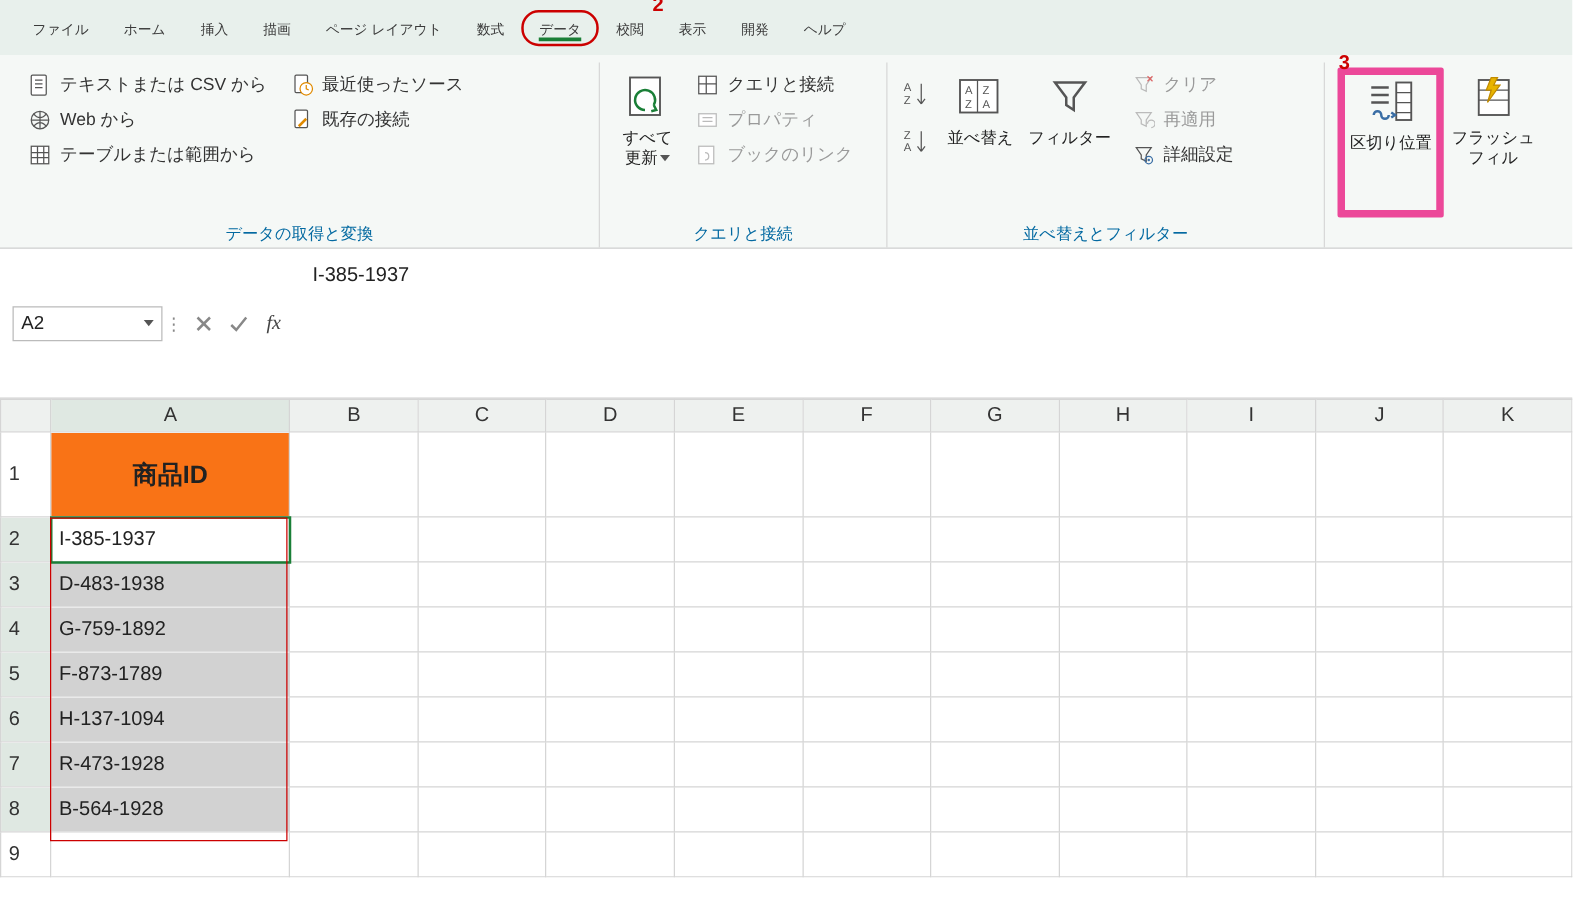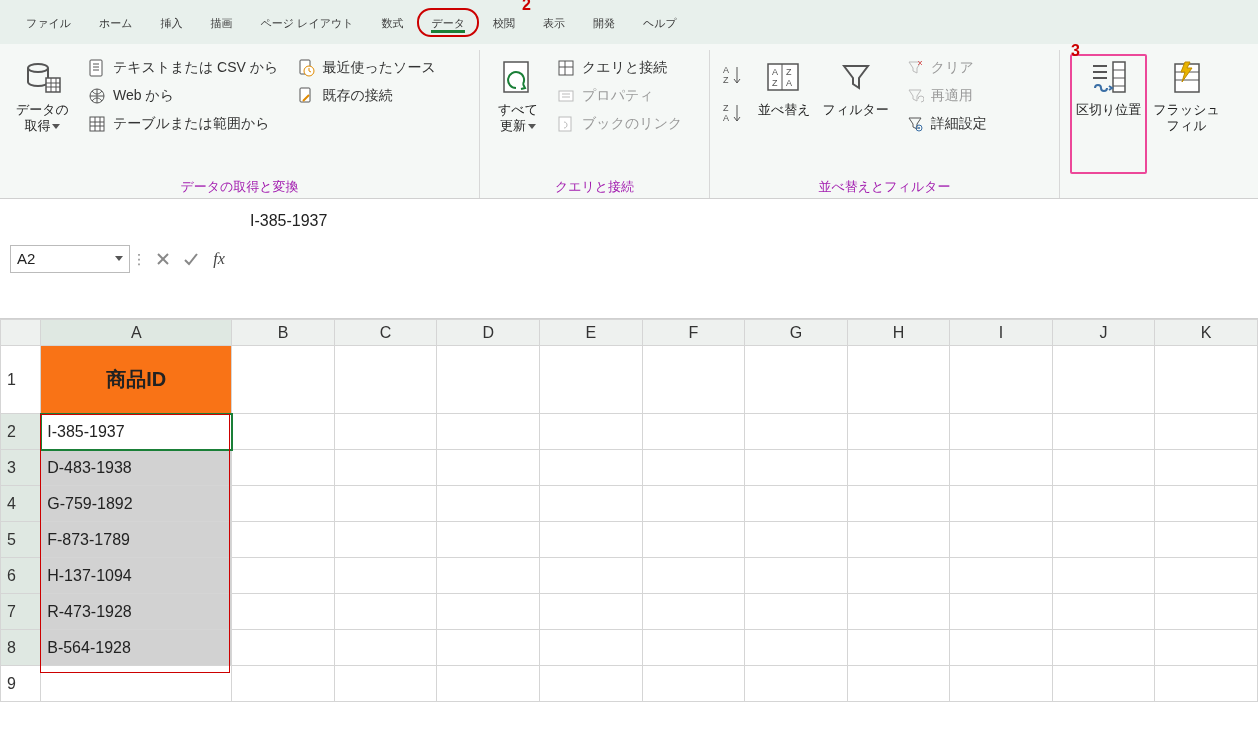--- a/index.html
+++ b/index.html
@@ -76,36 +76,36 @@
     height: 148px;
   }
   .ribbon-group-body {
     flex: 1;
     display: flex;
     align-items: flex-start;
   }
   .ribbon-group-label {
     text-align: center;
     font-size: 13px;
-    color: #a21caf;
+    color: #0369a1;
     padding: 2px 0 0 0;
   }
   .btn-col {
     display: flex;
     flex-direction: column;
     align-items: center;
     justify-content: flex-start;
     padding: 2px 6px;
     cursor: pointer;
     text-align: center;
     font-size: 13px;
     line-height: 1.25;
   }
   .btn-col.highlight {
-    border: 2px solid #ec4899;
+    border: 6px solid #ec4899;
     border-radius: 2px;
     padding: 0 4px;
     height: 120px;
   }
   .btn-row {
     display: flex;
     align-items: center;
     gap: 6px;
     padding: 4px 6px;
     cursor: pointer;
@@ -265,35 +265,20 @@
   <div class="tab">校閲</div>
   <div class="tab">表示</div>
   <div class="tab">開発</div>
   <div class="tab">ヘルプ</div>
 </div>
 
 <div class="ribbon">
 
   <div class="ribbon-group" style="width:480px">
     <div class="ribbon-group-body">
-      <div class="btn-col">
-        <div class="icon-large">
-          <svg width="40" height="40" viewBox="0 0 40 40">
-              <ellipse cx="16" cy="10" rx="10" ry="4" fill="none" stroke="#555" stroke-width="2"></ellipse>
-              <path d="M6 10v14c0 2.2 4.5 4 10 4s10-1.8 10-4V10" fill="none" stroke="#555" stroke-width="2"></path>
-              <rect x="24" y="20" width="14" height="14" fill="#fff" stroke="#555" stroke-width="1.5"></rect>
-              <line x1="24" y1="25" x2="38" y2="25" stroke="#555"></line>
-              <line x1="24" y1="29" x2="38" y2="29" stroke="#555"></line>
-              <line x1="29" y1="20" x2="29" y2="34" stroke="#555"></line>
-              <line x1="34" y1="20" x2="34" y2="34" stroke="#555"></line>
-            </svg>
-        </div>
-        <span>データの</span>
-        <span><span>取得</span><span class="caret-down"></span></span>
-      </div>
       <div style="display:flex; flex-direction:column; margin-left:6px">
         <div class="btn-row">
           <span class="icon-box">
               <svg width="18" height="18" viewBox="0 0 18 18">
                 <rect x="2" y="1" width="12" height="16" rx="1" fill="#fff" stroke="#555"></rect>
                 <line x1="5" y1="5" x2="11" y2="5" stroke="#555"></line>
                 <line x1="5" y1="8" x2="11" y2="8" stroke="#555"></line>
                 <line x1="5" y1="11" x2="11" y2="11" stroke="#555"></line>
               </svg>
             </span>

